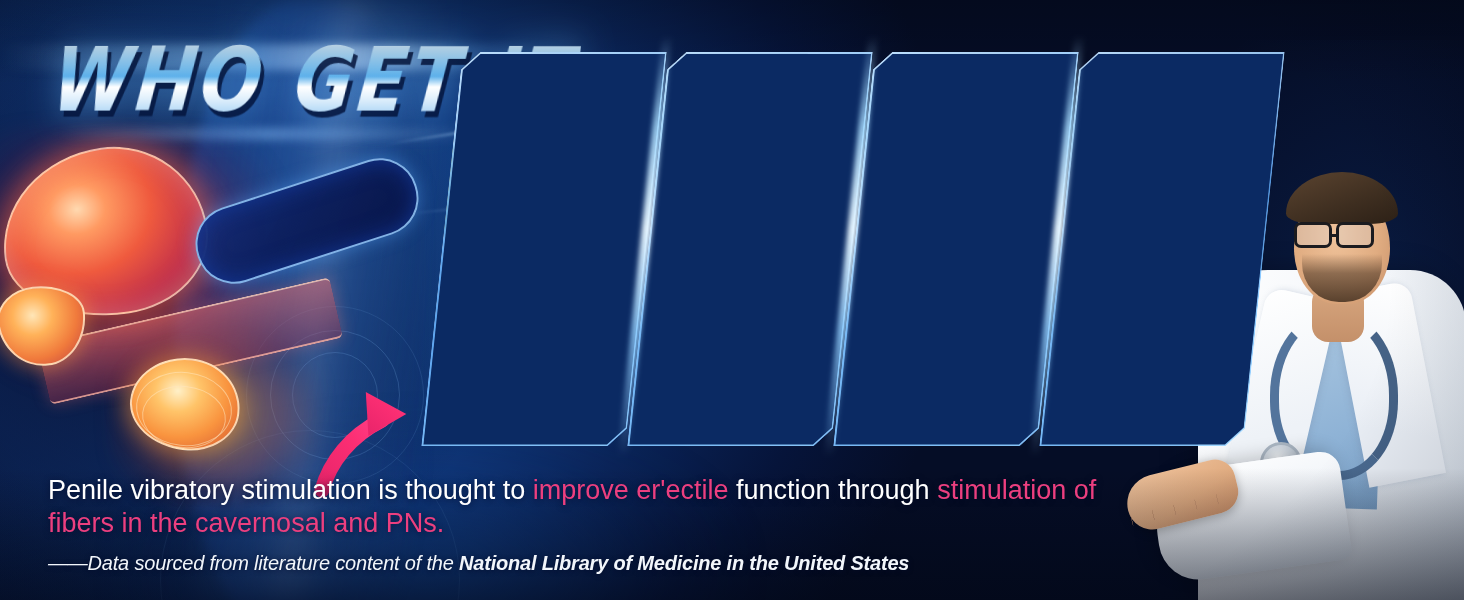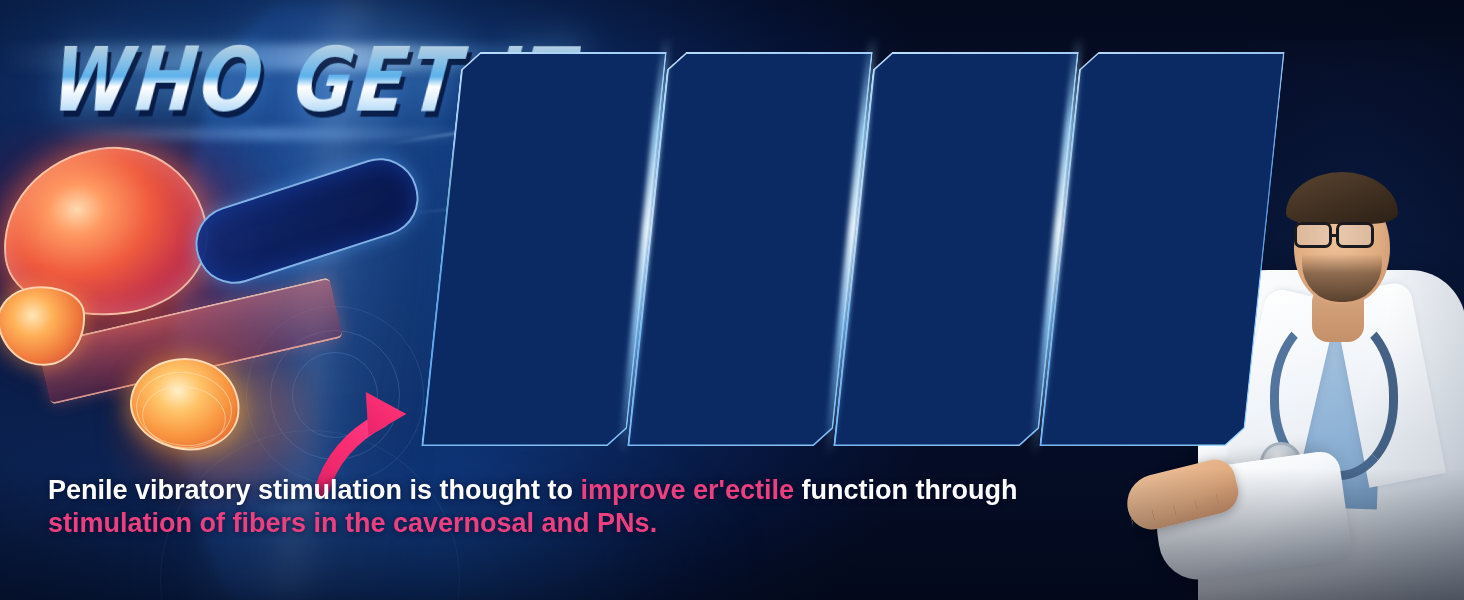--- a/index.html
+++ b/index.html
@@ -308,21 +308,21 @@
     transform:rotate(-14deg);
   }
   .doc-glow{
     position:absolute; right:0; bottom:0; width:340px; height:560px;
     background:radial-gradient(ellipse at 70% 45%, rgba(30,90,190,0.18) 0%, rgba(0,0,0,0) 68%);
   }
 
   
   .copy{position:absolute; left:48px; top:474px; width:1110px; z-index:8;}
   .copy-main{
-    font-size:27px; line-height:1.22; color:#ffffff; font-weight:700;
+    font-size:27px; line-height:1.22; color:#ffffff; font-weight:400;
     text-shadow:0 1px 6px rgba(0,10,40,0.7);
   }
   .hl{color:#ec3f7f;}
   .copy-src{
     margin-top:12px;
     font-size:20px; font-style:italic; color:#f2f6fb; letter-spacing:-0.2px;
     text-shadow:0 1px 5px rgba(0,10,40,0.8);
   }
   .copy-src b{font-weight:bold;}
 
@@ -449,16 +449,17 @@
     <div class="doc-glassbridge"></div>
     <div class="steth-tube"></div>
     <div class="steth-bell"></div>
     <div class="doc-arm"></div>
     <div class="doc-hand"></div>
     <div class="doc-fingers"></div>
   </div>
 
   <div class="copy">
     <div class="copy-main"><span>Penile vibratory stimulation is thought to </span><span class="hl">improve er'ectile</span><span> function through </span><span class="hl">stimulation of fibers in the cavernosal and PNs.</span></div>
+    <div class="copy-src"><span>——Data sourced from literature content of the </span><b>National Library of Medicine in the United States</b></div>
   </div>
 
   <div class="vignette"></div>
 </div>
 
 </body></html>

